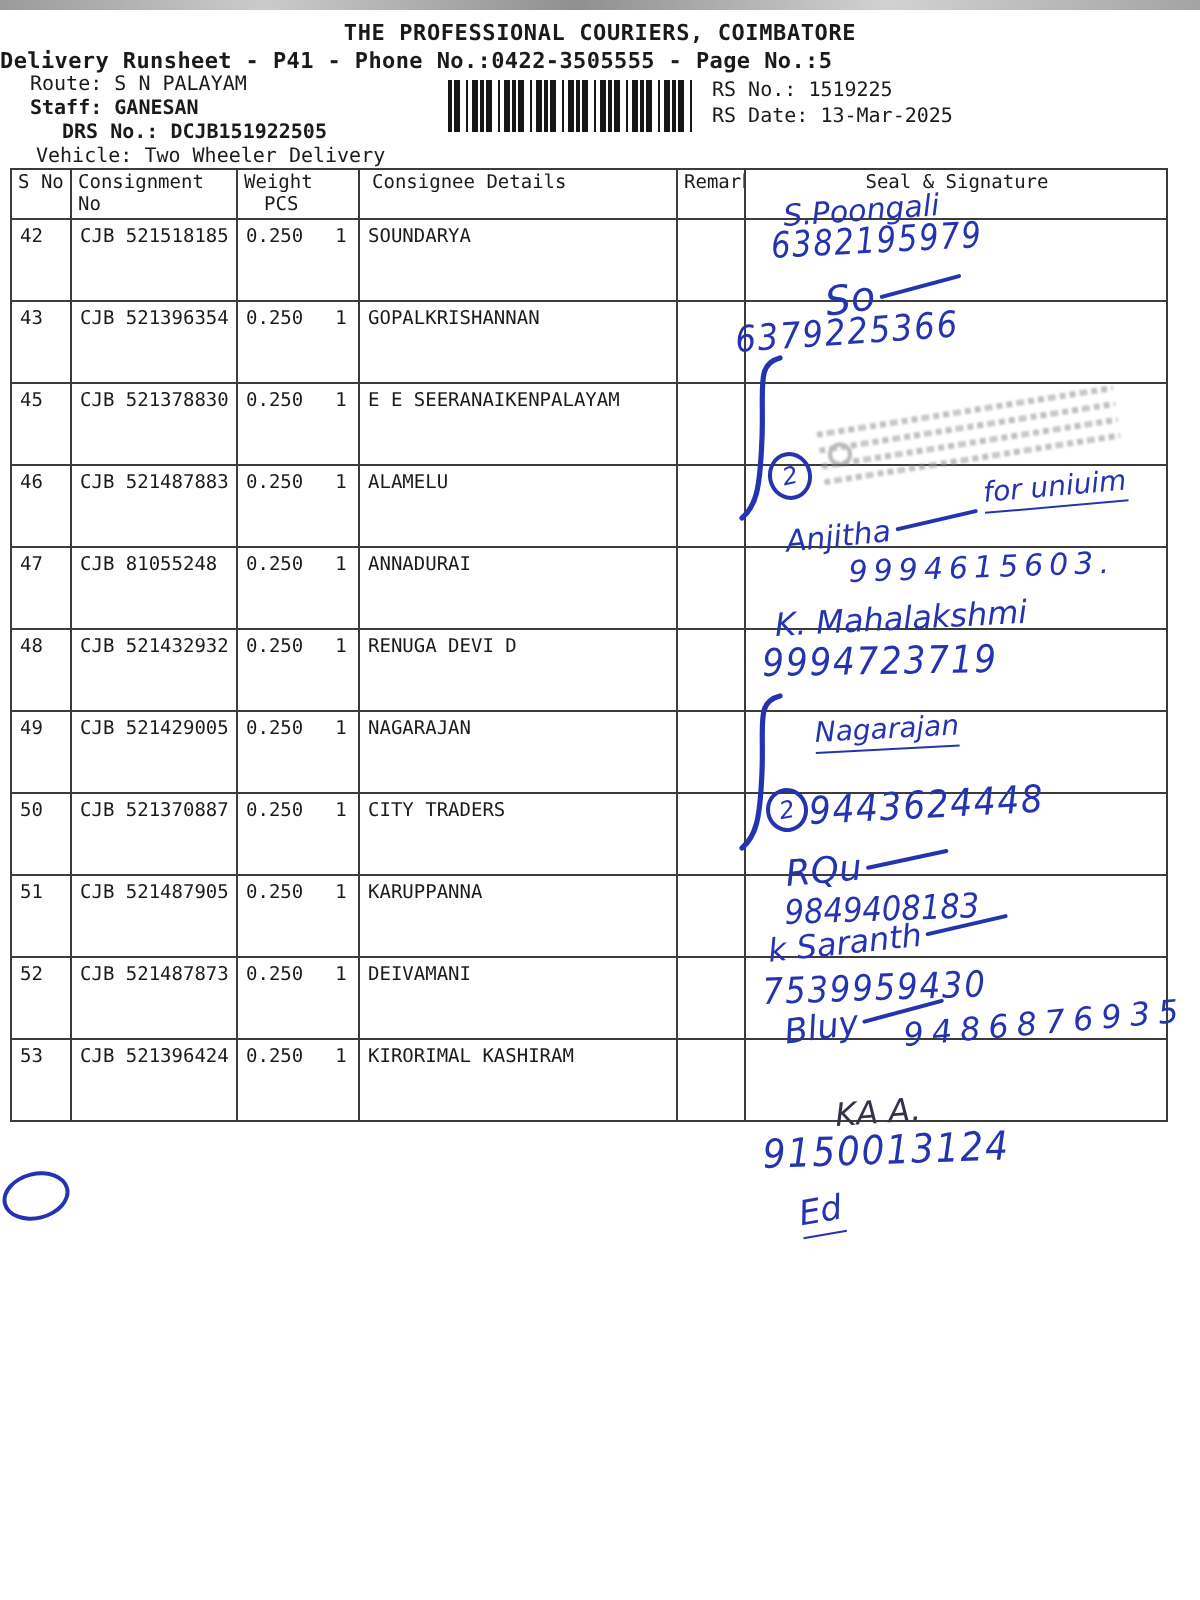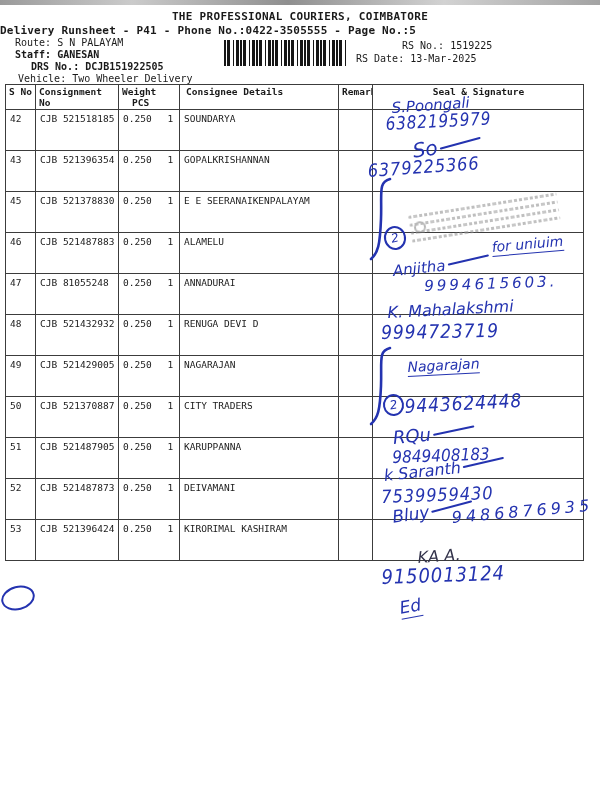--- a/index.html
+++ b/index.html
@@ -18,21 +18,21 @@
   .b { font-weight:bold; }
   .barcode { left:224px; top:40px; width:122px; height:26px;
     background:repeating-linear-gradient(90deg,
       #161616 0px,#161616 2px,#fff 2px,#fff 3px,
       #161616 3px,#161616 6px,#fff 6px,#fff 9px,
       #161616 9px,#161616 10px,#fff 10px,#fff 12px,
       #161616 12px,#161616 15px,#fff 15px,#fff 16px); }
   
   table.run { position:absolute; left:5px; top:84px; width:578px; border-collapse:collapse; table-layout:fixed; }
   table.run th, table.run td { border:1px solid #3c3c3c; font-size:9.5px; vertical-align:top; overflow:hidden; }
-  table.run th { font-weight:bold; text-align:left; height:12px; padding:1px 2px 1px 3px; }
+  table.run th { font-weight:normal; text-align:left; height:12px; padding:1px 2px 1px 3px; }
   table.run th.center { text-align:center; }
   table.run tr.data { height:41px; }
   table.run td { padding:3px 2px 0 4px; }
   td.cno { padding-left:4px; }
   td.cons { padding-left:8px; }
   span.pcs { margin-left:16px; }
   
   .hw { position:absolute; color:#2433b0; font-family:"DejaVu Sans", sans-serif;
         font-style:italic; transform-origin:left top; pointer-events:none; white-space:nowrap; }
   .tail::after { content:""; display:inline-block; width:42px; height:2px; background:currentColor;
@@ -73,21 +73,21 @@
   <span>DRS No.:</span>
   <span>DCJB151922505</span>
 </div>
 <div class="abs inf" style="left:18px; top:73px;">
   <span>Vehicle:</span>
   <span>Two Wheeler Delivery</span>
 </div>
 
 <div class="abs barcode"></div>
 
-<div class="abs inf" style="left:356px; top:40px;margin-left:46px;">
+<div class="abs inf" style="left:356px; top:40px;">
   <span>RS No.:</span>
   <span>1519225</span>
 </div>
 <div class="abs inf" style="left:356px; top:53px;">
   <span>RS Date:</span>
   <span>13-Mar-2025</span>
 </div>
 
 <table class="run">
   <colgroup>

